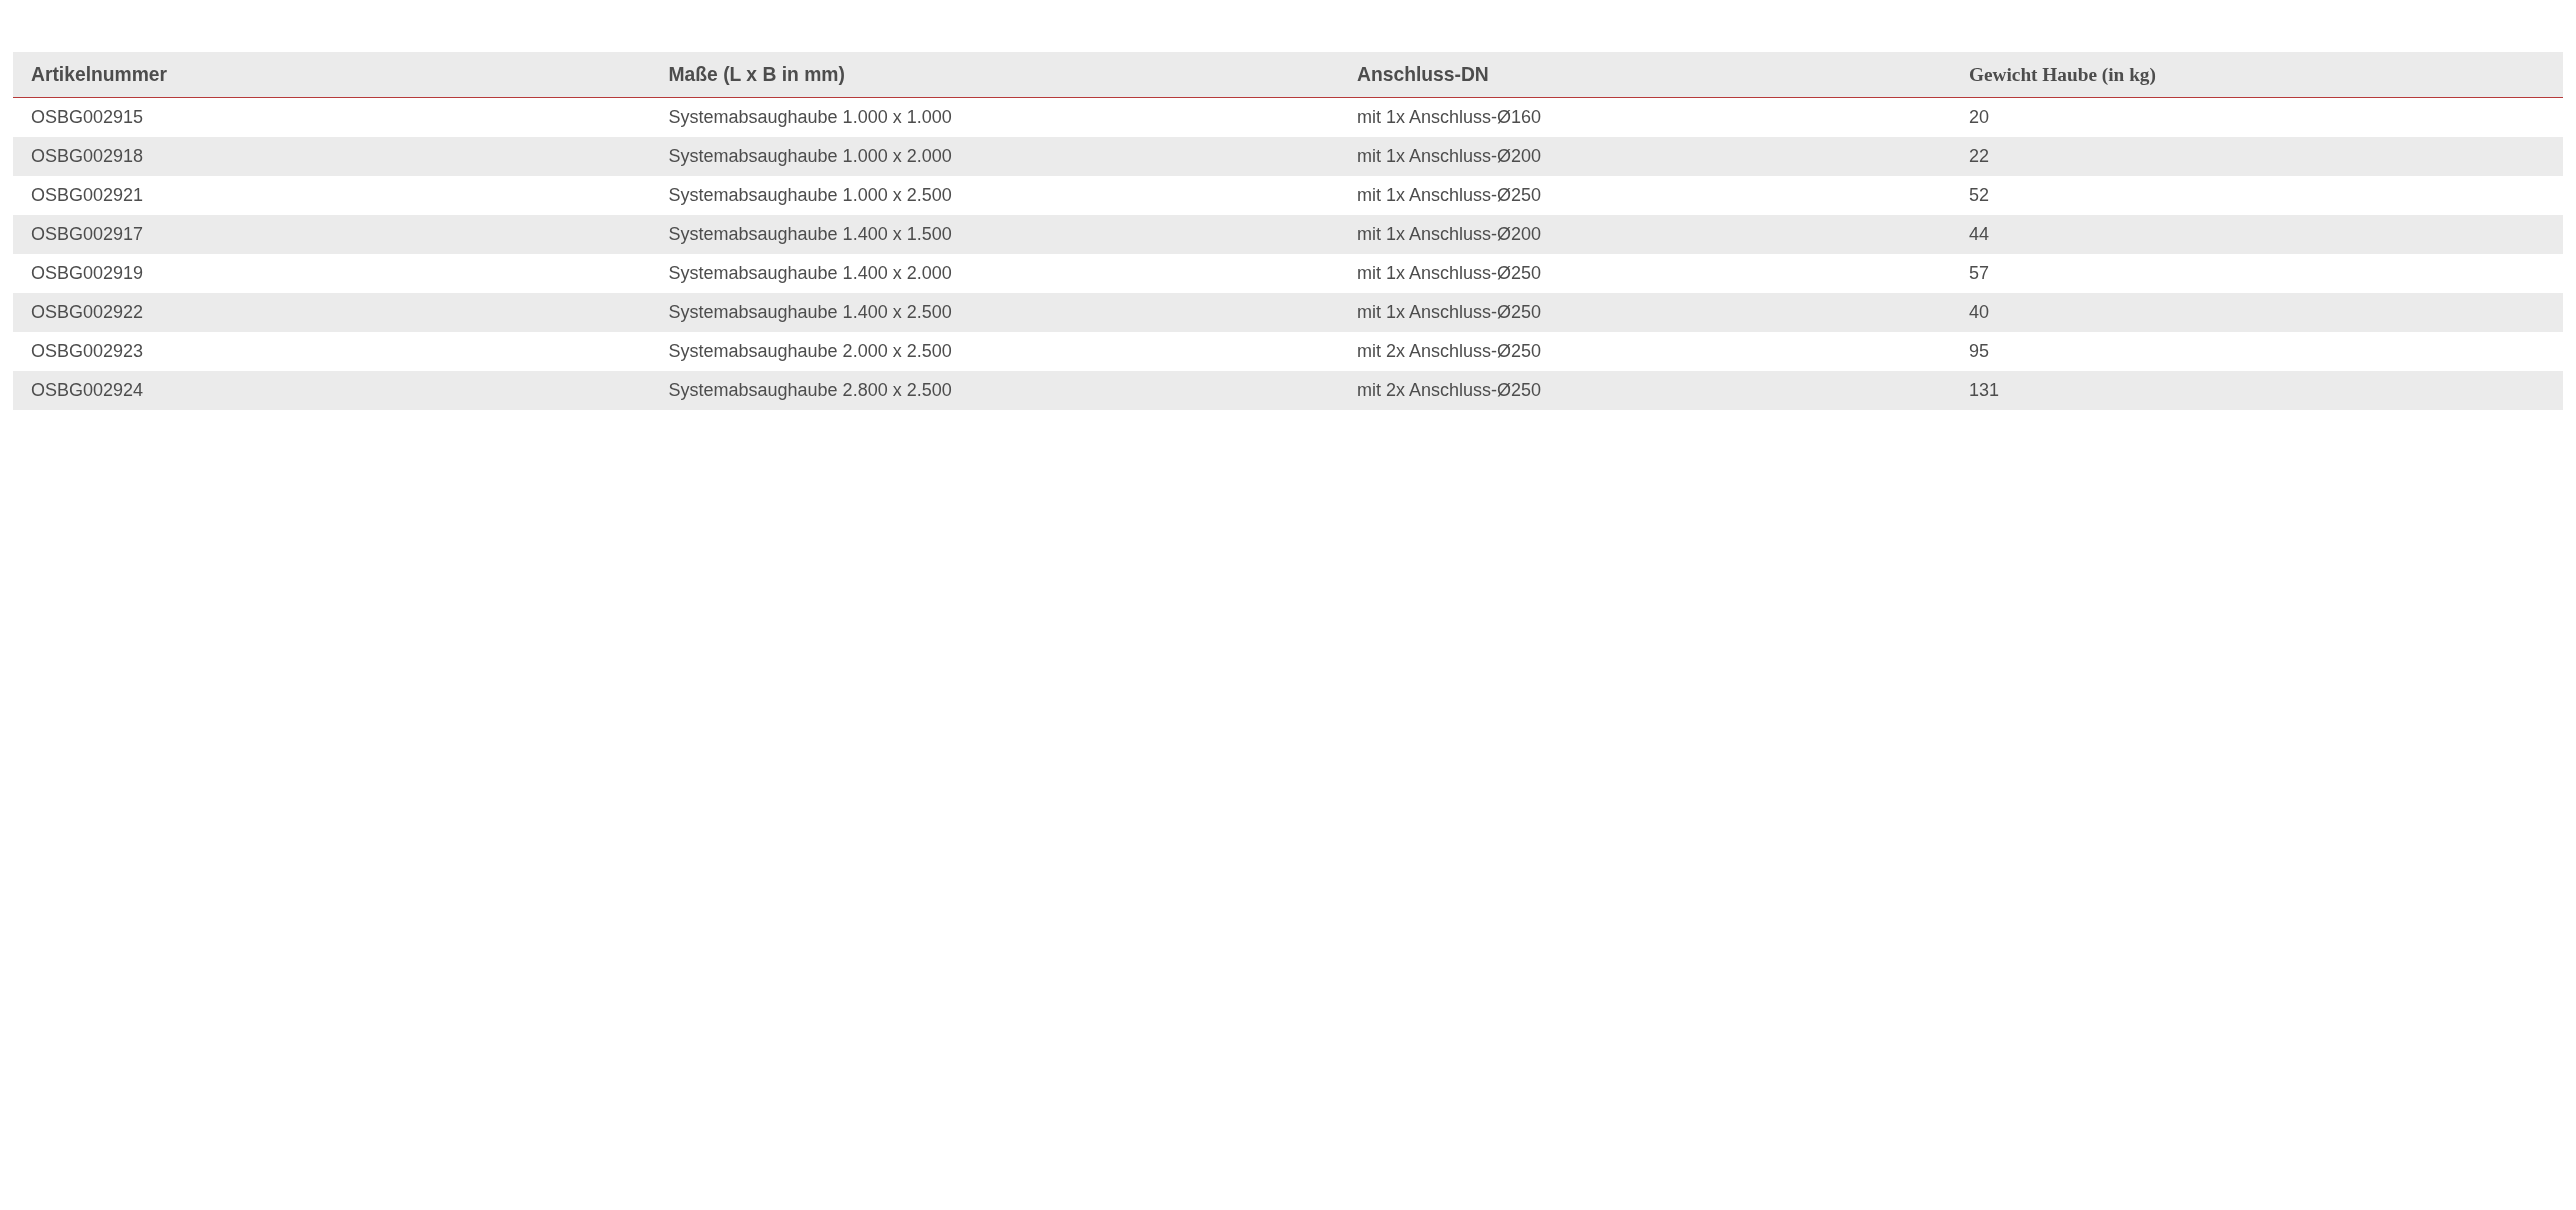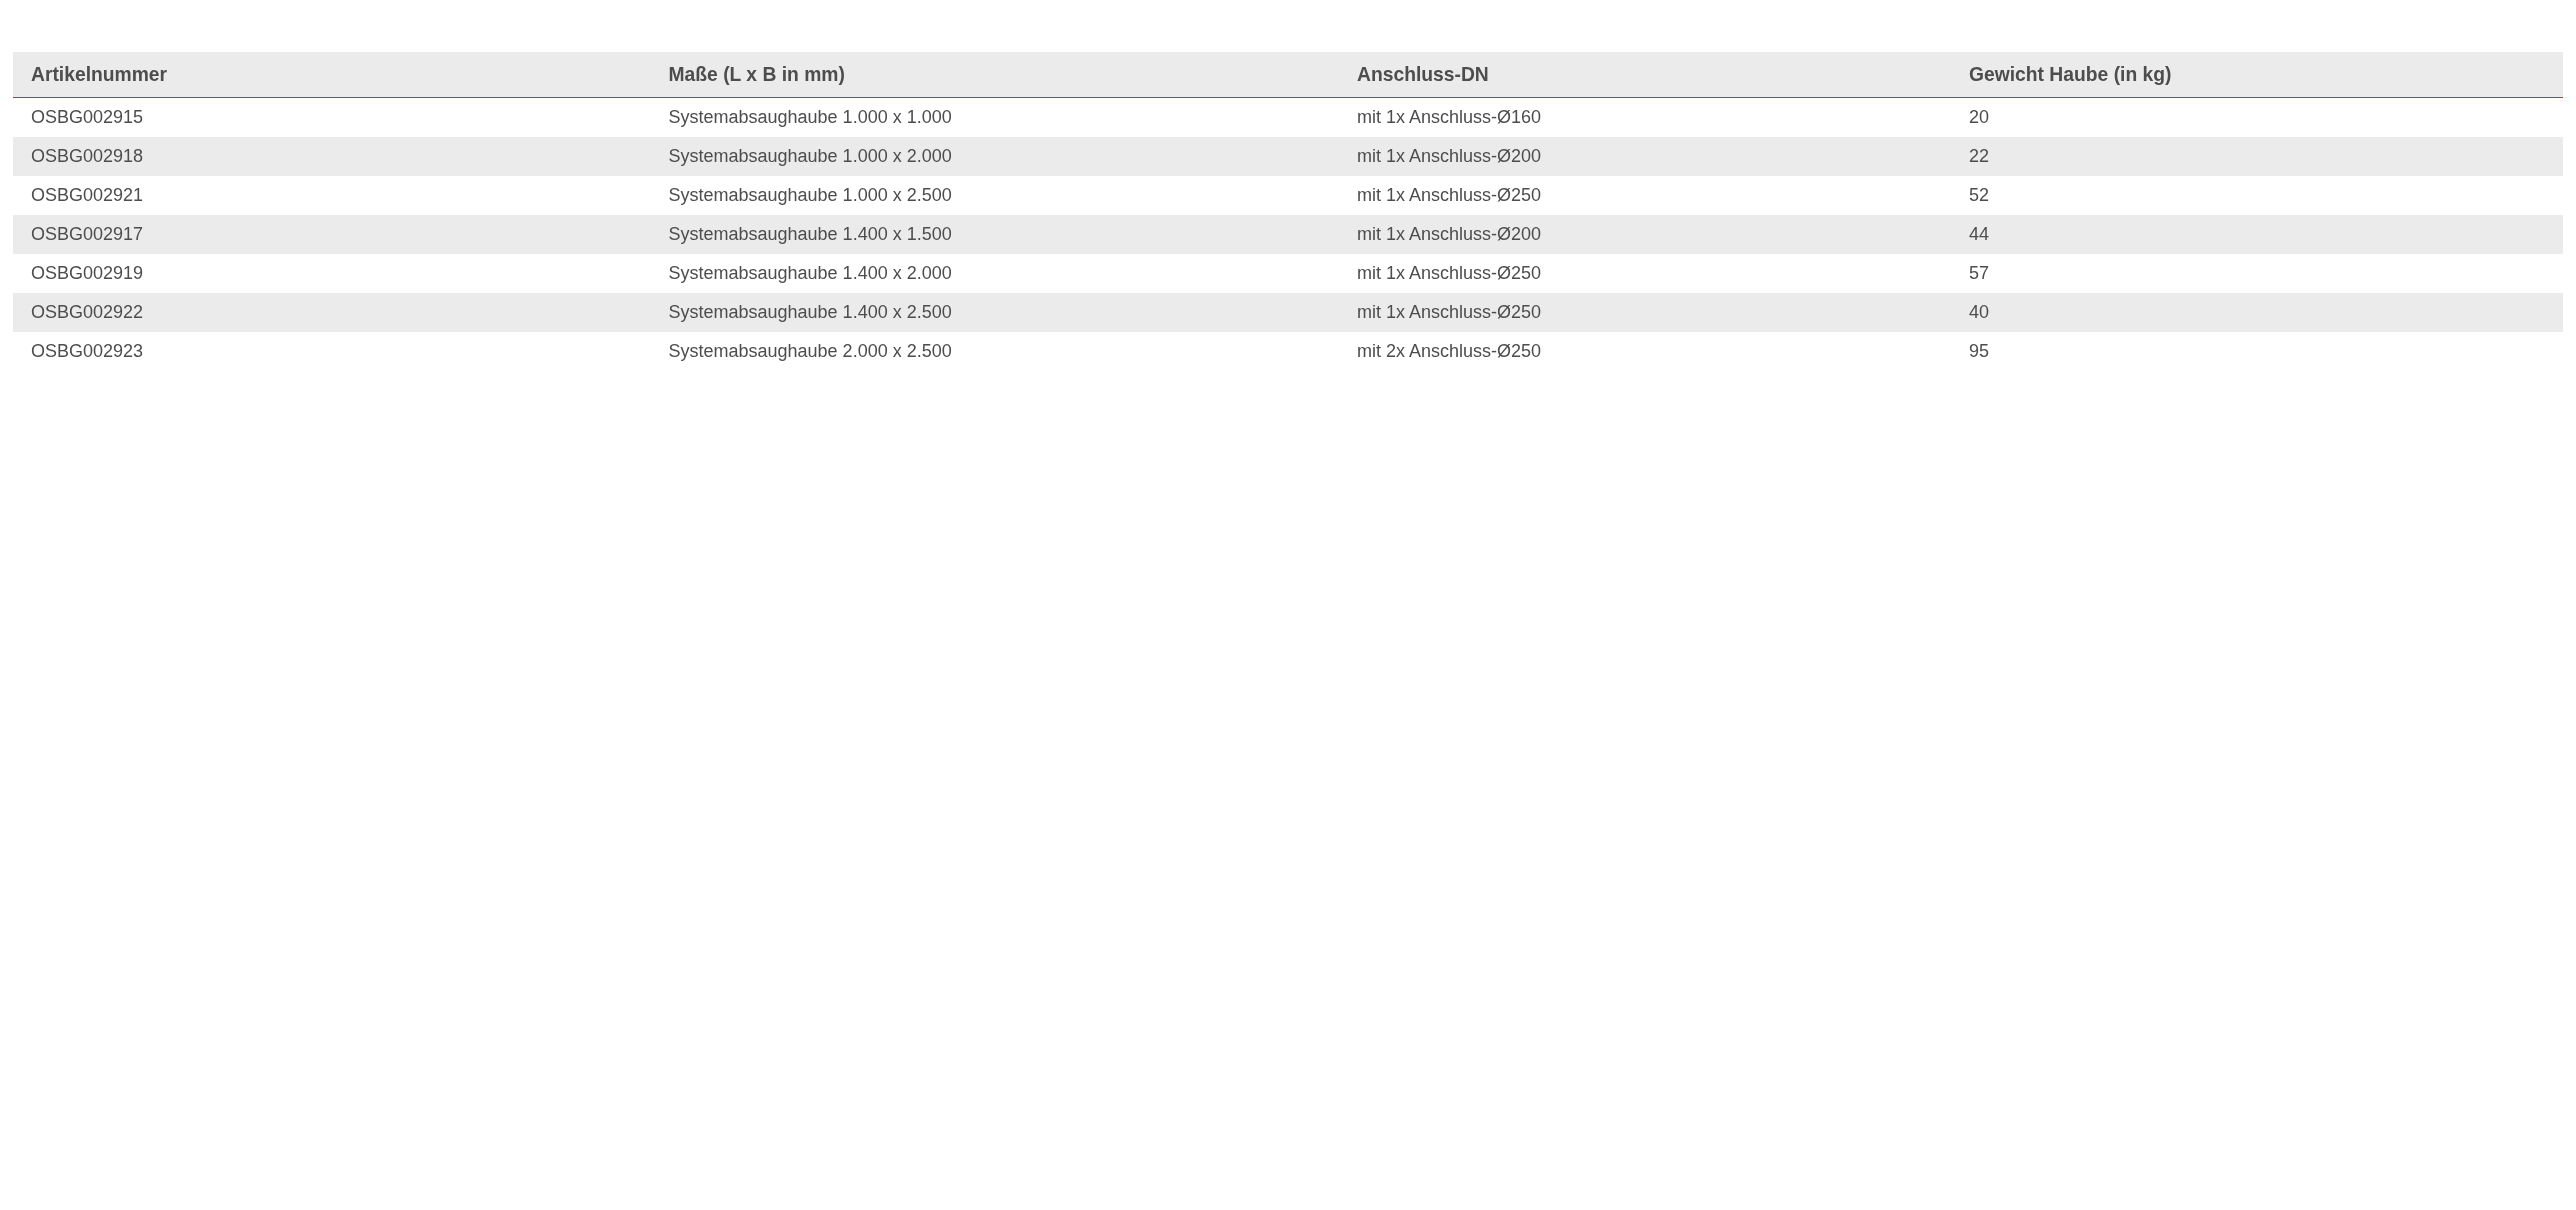--- a/index.html
+++ b/index.html
@@ -43,21 +43,21 @@
     }
     tbody td {
       padding: 9px 18px;
       color: #4d4d4d;
       font-size: 18px;
       font-weight: 400;
     }
     .col-1 { width: 25%; }
     .col-2 { width: 27%; }
     .col-3 { width: 24%; }
-    .col-4 { width: 24%; }
+    .col-4 { width: 24%; font-family: Liberation Serif, serif; }
   </style>
 </head>
 <body>
 
 <table>
   <thead>
     <tr>
       <th class="col-1">Artikelnummer</th>
       <th class="col-2">Maße (L x B in mm)</th>
       <th class="col-3">Anschluss-DN</th>
@@ -100,15 +100,21 @@
       <td>Systemabsaughaube 1.400 x 2.500</td>
       <td>mit 1x Anschluss-Ø250</td>
       <td>40</td>
     </tr>
     <tr>
       <td>OSBG002923</td>
       <td>Systemabsaughaube 2.000 x 2.500</td>
       <td>mit 2x Anschluss-Ø250</td>
       <td>95</td>
     </tr>
+    <tr>
+      <td>OSBG002924</td>
+      <td>Systemabsaughaube 2.800 x 2.500</td>
+      <td>mit 2x Anschluss-Ø250</td>
+      <td>131</td>
+    </tr>
   </tbody>
 </table>
 
 
 </body></html>

